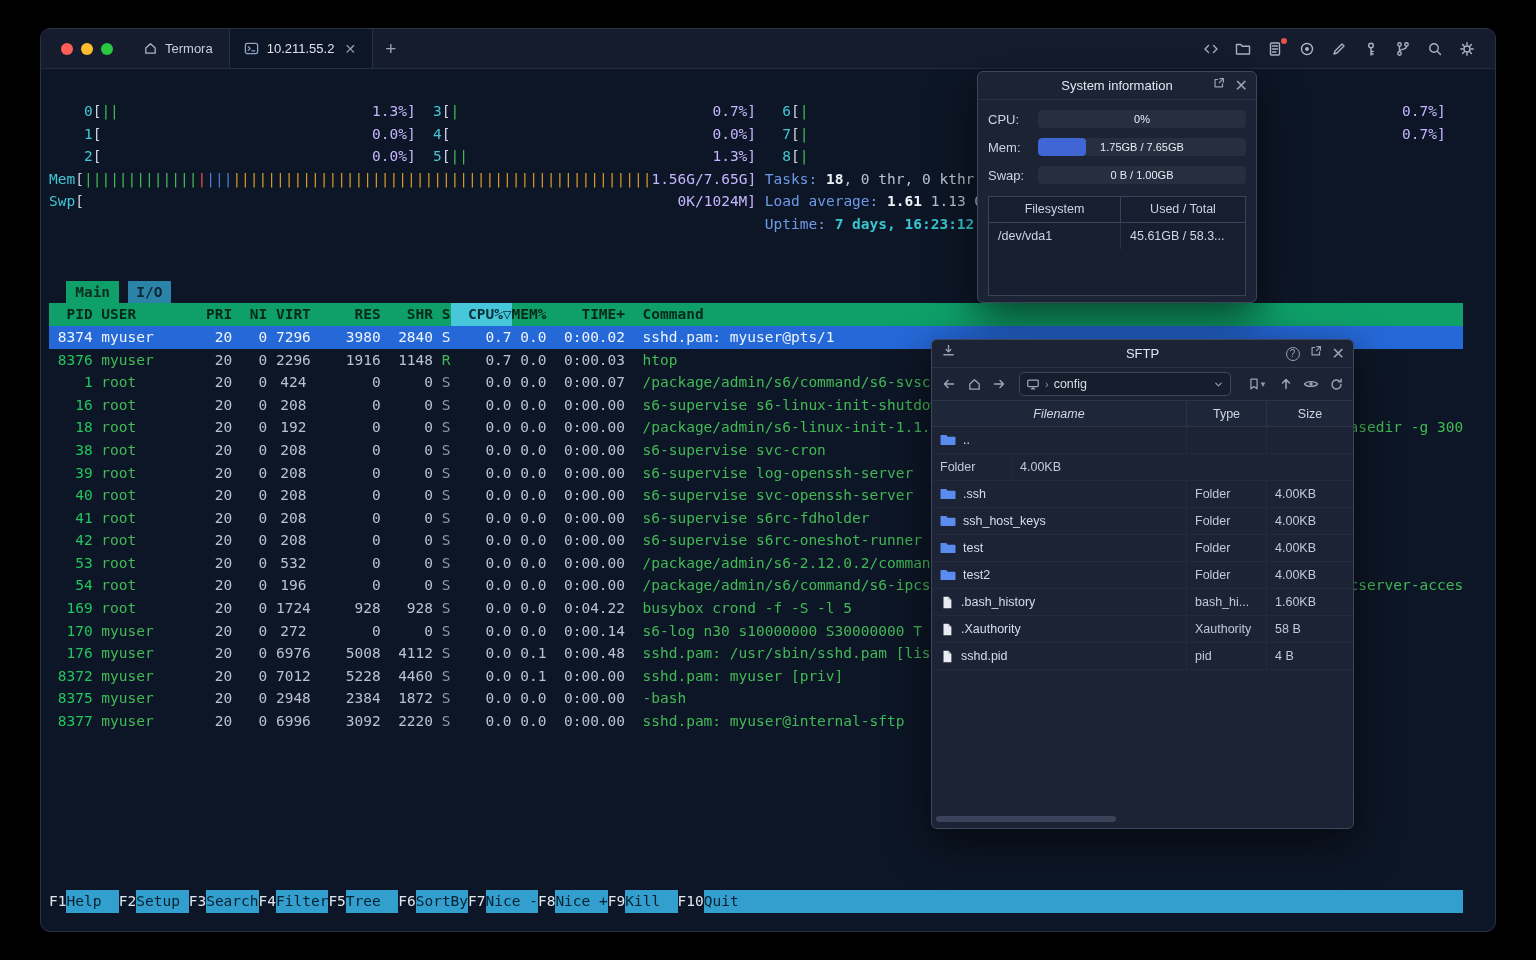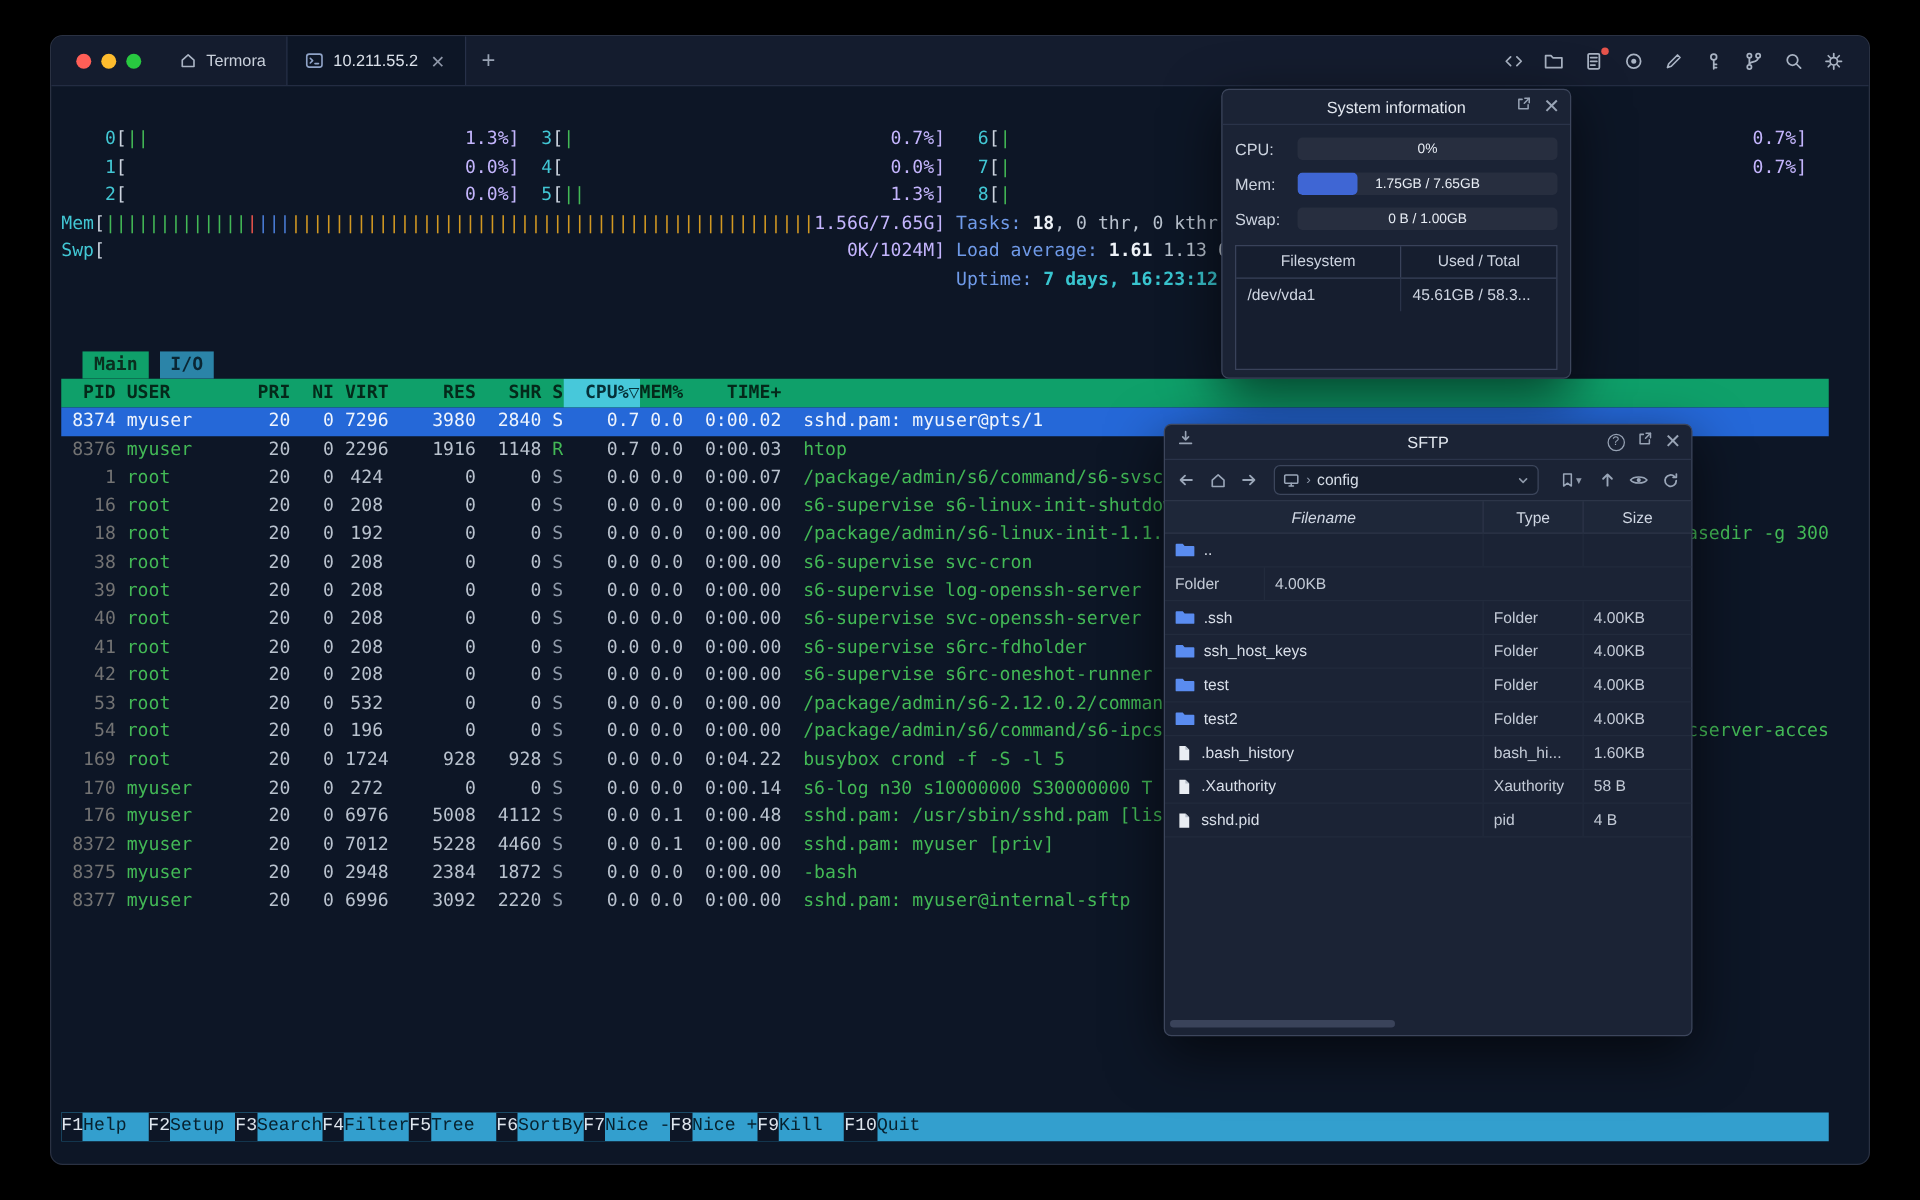--- a/index.html
+++ b/index.html
@@ -56,33 +56,33 @@
   .c-shr  { width:6ch; text-align:right; }
   .c-s    { width:2ch; text-align:right; }
   .c-cpu  { width:7ch; text-align:right; }
   .c-mem  { width:4ch; text-align:right; }
   .c-time { width:9ch; text-align:right; }
   .c-cmd  { margin-left:2ch; flex:1; overflow:hidden; }
 
   .phead { background:#0fa06a; color:#04291a; font-weight:bold; }
   .phead .c-cpu { background:#47c8da; color:#053038; }
 
-  .prow .c-pid { color:#737373; }
+  .prow .c-pid { color:#22c55e; }
   .prow .c-user { color:#43b956; }
   .prow .c-pri,.prow .c-ni,.prow .c-virt,.prow .c-res,.prow .c-shr,
   .prow .c-cpu,.prow .c-mem,.prow .c-time { color:#b9c2ce; }
   .prow .c-s { color:#8f99a8; }
   .prow.run .c-s { color:#43b956; }
   .prow .c-cmd { color:#43b956; }
   .prow.sel { background:#2568d8; }
   .prow.sel span { color:#eef4fd; }
 
   .fnbar { position:absolute; left:8px; bottom:18px; width:162ch; display:flex;
     background:#339fce; line-height:22.6px; height:22.6px; overflow:hidden; }
-  .fk { display:flex;font-family:Liberation Mono, monospace; }
+  .fk { display:flex; }
   .fkey { background:#0d1626; color:#dfe6ee; }
   .flabel { width:6ch; color:#07212e; overflow:hidden; }
 
   
   .panel { position:absolute; background:#1b2335; border:1px solid #3d465c; border-radius:6px;
     box-shadow:0 14px 44px rgba(0,0,0,.6); z-index:5; color:#d5dbe6; font-size:13px; }
   .panel-title { position:relative; height:28px; line-height:28px; text-align:center;
     color:#e2e7ef; border-bottom:1px solid #2a3349; }
   .pt-right { position:absolute; right:8px; top:0; height:28px; display:flex; align-items:center; gap:9px; }
   .pt-left  { position:absolute; left:9px; top:0; height:28px; display:flex; align-items:center; gap:9px; }
@@ -278,20 +278,21 @@
           <span class="c-user">USER</span>
           <span class="c-pri">PRI</span>
           <span class="c-ni">NI</span>
           <span class="c-virt">VIRT</span>
           <span class="c-res">RES</span>
           <span class="c-shr">SHR</span>
           <span class="c-s">S</span>
           <span class="c-cpu">CPU%▽</span>
           <span class="c-mem">MEM%</span>
           <span class="c-time">TIME+</span>
+          <span class="c-cmd">Command</span>
         </div>
 
         <div>
 
             <div class="trow prow sel">
               <span class="c-pid">8374</span>
               <span class="c-user">myuser</span>
               <span class="c-pri">20</span>
               <span class="c-ni">0</span>
               <span class="c-virt">7296</span>

